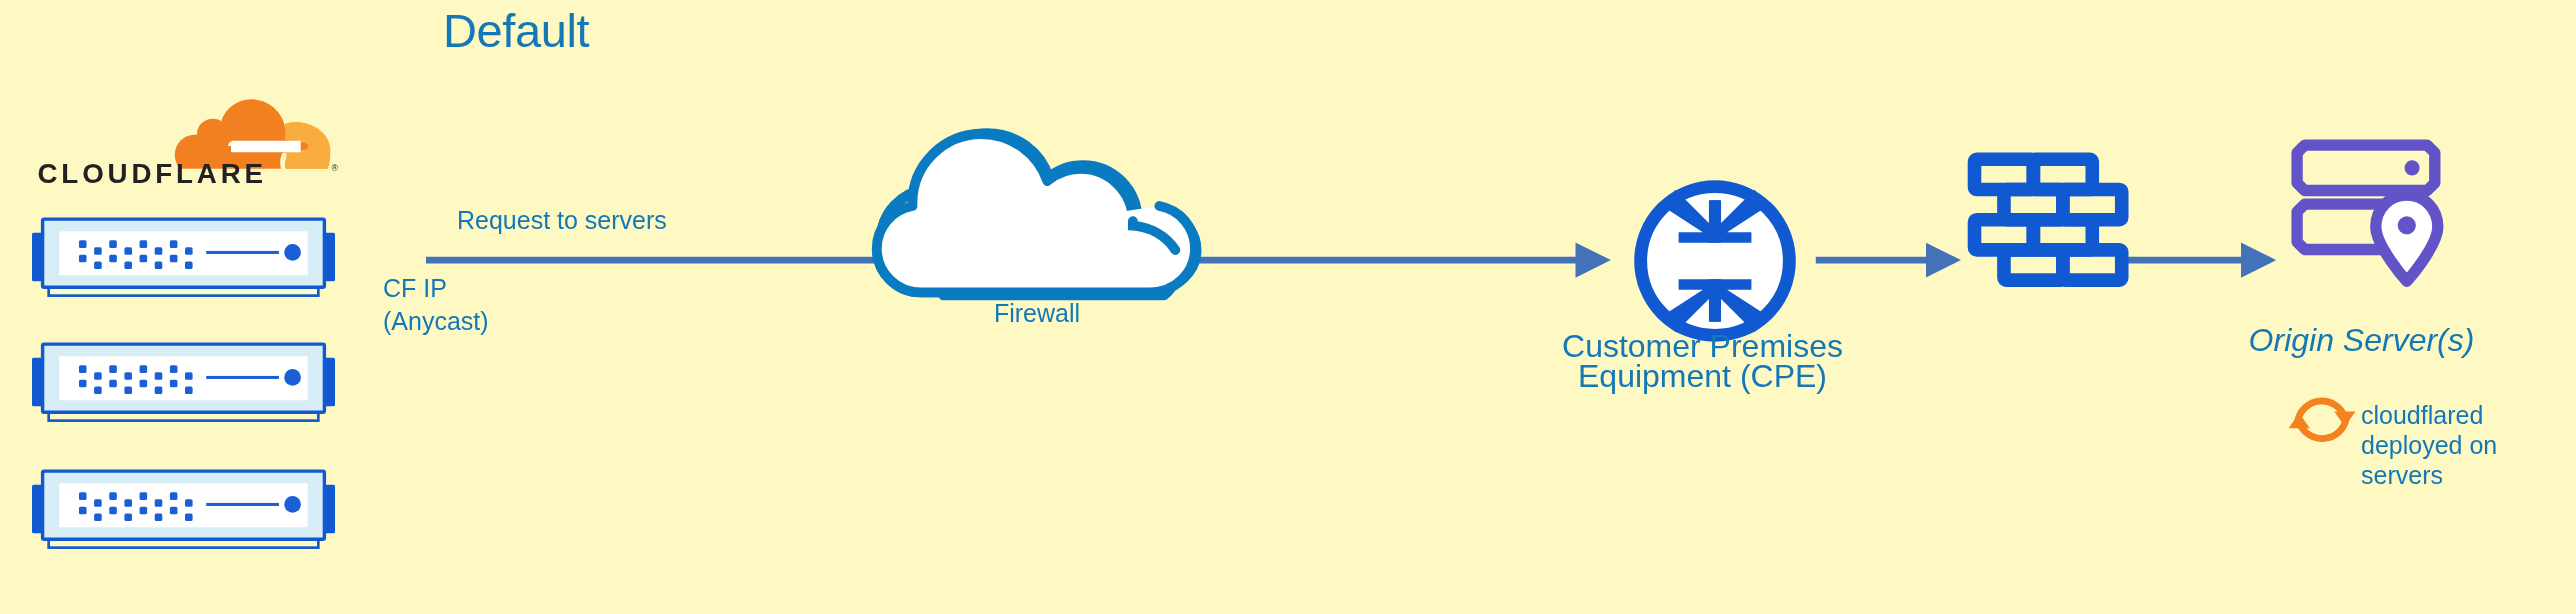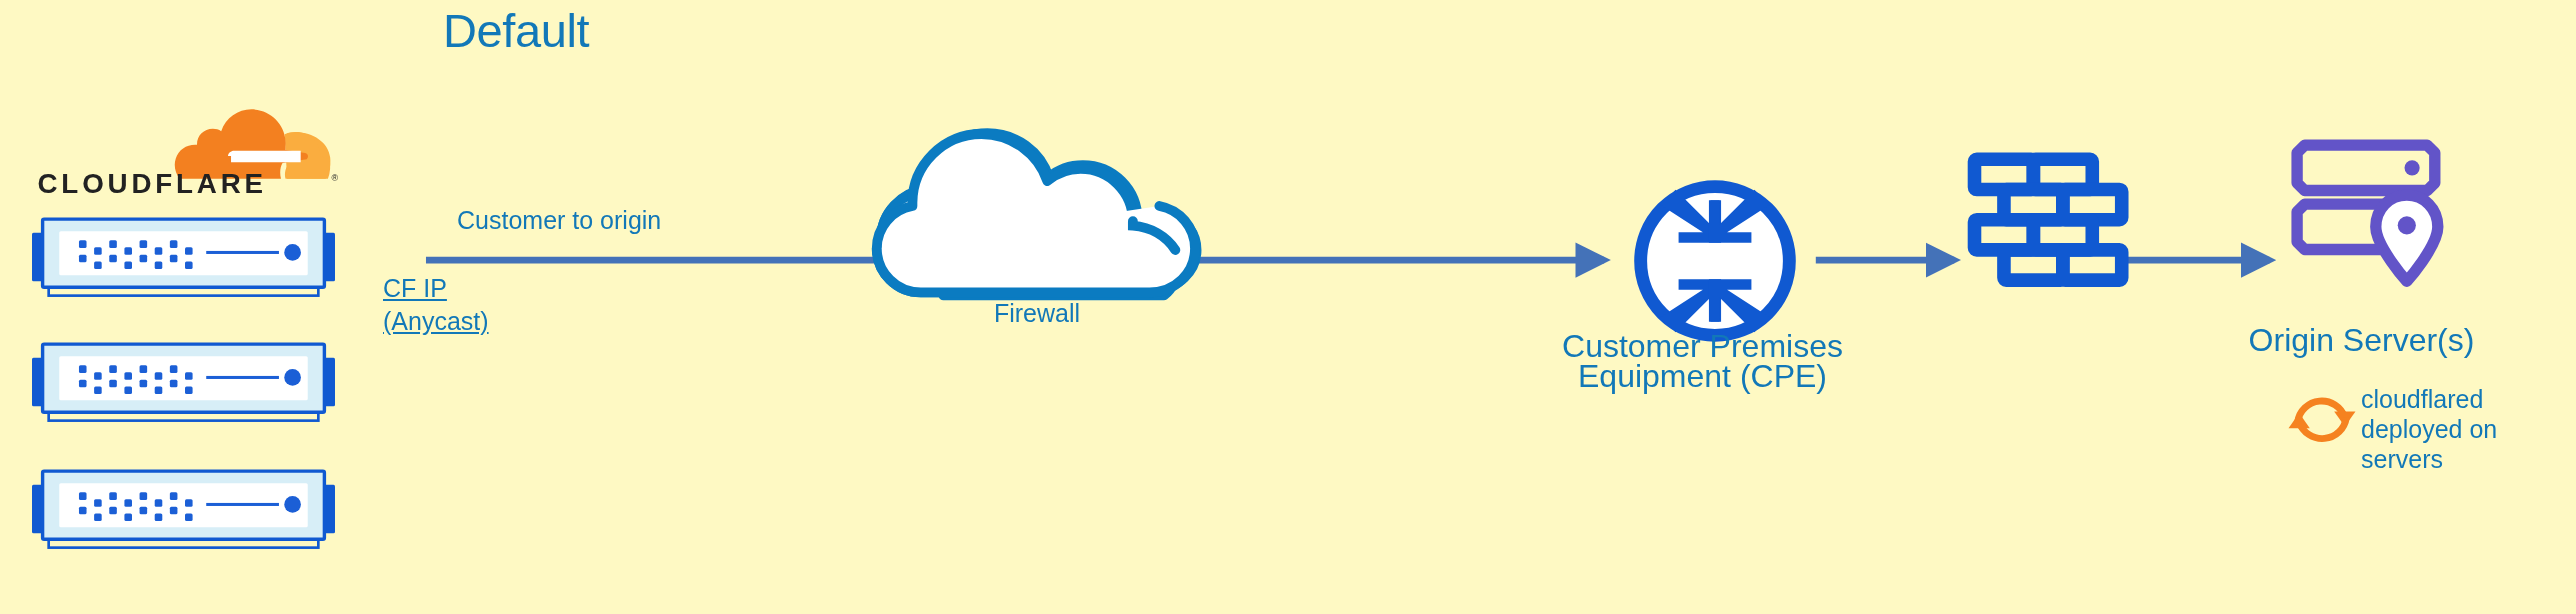--- a/index.html
+++ b/index.html
@@ -27,21 +27,21 @@
     color: #1278B8;
     font-weight: 400;
     letter-spacing: -0.4px;
     white-space: nowrap;
   }
 
   
   #cf-logo {
     position: absolute;
     left: 36px;
-    top: 103px;
+    top: 93px;
     width: 309px;
     height: 92px;
   }
   #cf-logo-mark {
     position: absolute;
     left: 136px;
     top: 0px;
     width: 165px;
     height: 82px;
   }
@@ -74,21 +74,20 @@
   }
   #cf-ip-label {
     position: absolute;
     left: 383px;
     top: 272px;
     color: #1278B8;
     font-size: 25px;
     line-height: 33px;
     text-align: left;
     white-space: pre-line;
-    text-decoration: underline;
   }
   #request-to-origin-label {
     position: absolute;
     left: 457px;
     top: 206px;
     color: #1278B8;
     font-size: 25px;
     white-space: nowrap;
   }
   #internet-label {
@@ -108,25 +107,26 @@
   }
   #firewall-label {
     left: 1873px;
     top: 325px;
     width: 409px;
   }
   #origin-label {
     left: 2210px;
     top: 325px;
     width: 303px;
+    font-style: italic;
   }
   #cloudflared-label {
     position: absolute;
     left: 2361px;
-    top: 384px;
+    top: 400px;
     width: 174px;
     color: #1278B8;
     font-size: 25px;
     line-height: 30px;
     text-align: left;
     white-space: pre-line;
   }
 
   
   .layer {
@@ -263,21 +263,21 @@
         <rect x="162" y="60" width="10" height="10" rx="2"></rect>
       <rect x="182" y="32" width="10" height="10" rx="2"></rect>
         <rect x="202" y="41" width="10" height="10" rx="2"></rect>
         <rect x="182" y="51" width="10" height="10" rx="2"></rect>
       <rect x="202" y="60" width="10" height="10" rx="2"></rect>
     </g>
     <rect x="230" y="46" width="96" height="4" fill="#1B5FD6"></rect>
     <circle cx="344" cy="48" r="11" fill="#1B5FD6"></circle>
   </svg>
 
-  <div id="request-to-origin-label">Customer to origin</div>
+  <div id="request-to-origin-label">Request to servers</div>
 
   <div id="cf-ip-label">CF IP
 (Anycast)</div>
 
   <svg style="position:absolute; left:848px; top:106px; width:394px; height:197px;" viewBox="0 0 520 260" xmlns="http://www.w3.org/2000/svg">
     <path d="M126 242
              C 80 242 44 212 44 174
              C 44 141 70 114 104 109
              C 106 68 141 36 184 36
              C 222 36 254 60 265 94

